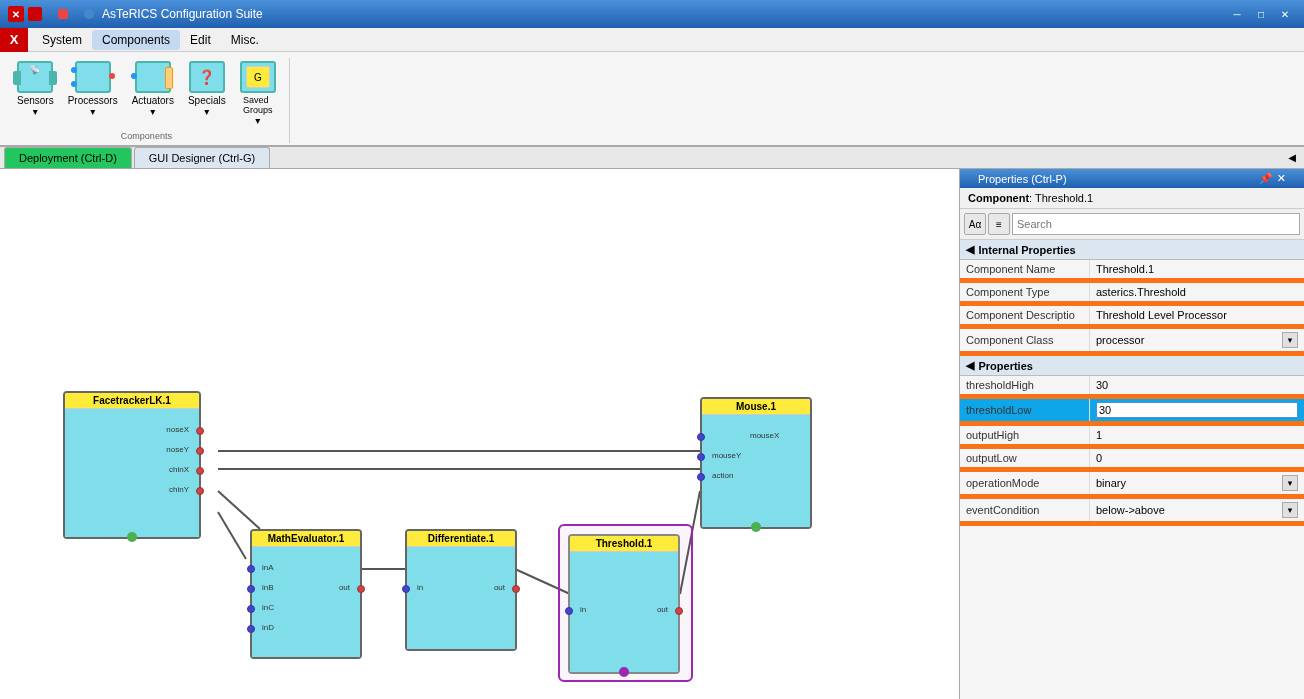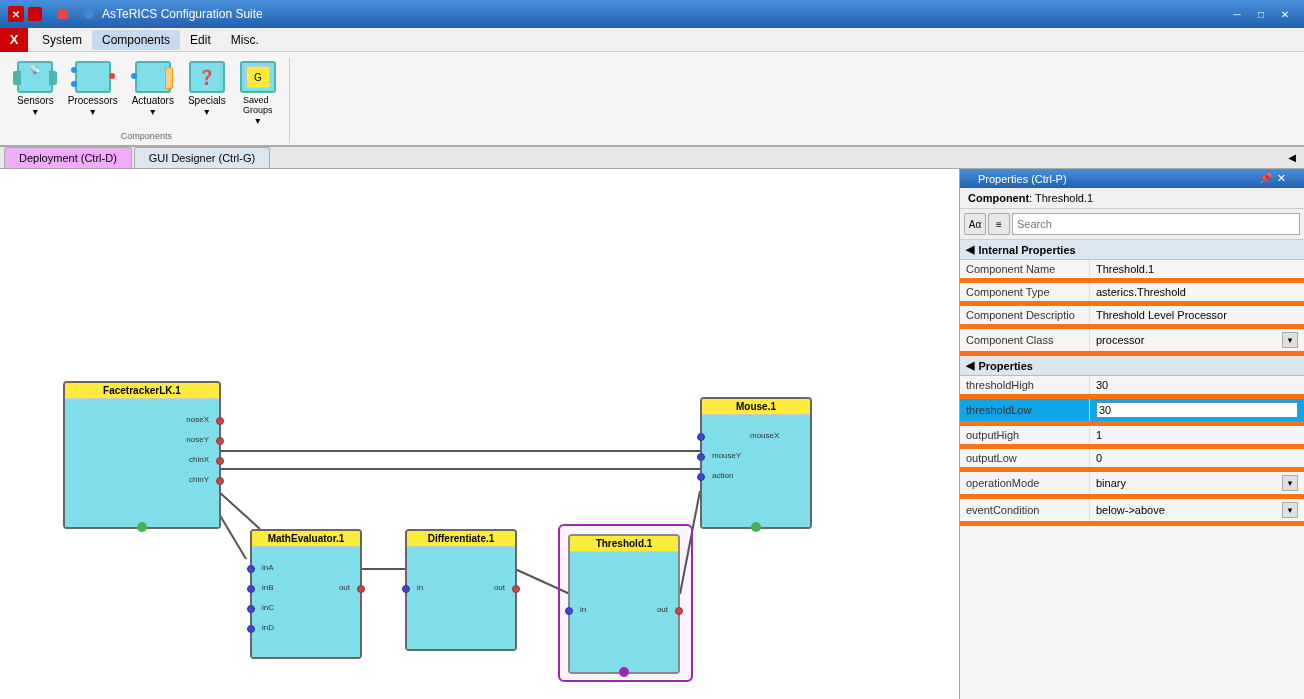--- a/index.html
+++ b/index.html
@@ -105,21 +105,21 @@
     .view-tab {
       padding: 4px 14px;
       cursor: pointer;
       font-size: 11px;
       border: 1px solid #aaa;
       border-bottom: none;
       border-radius: 3px 3px 0 0;
       margin-right: 2px;
       background: #dce6f1;
     }
-    .view-tab.active { background: #f0abfc; }
+    .view-tab.active { background: #22c55e; }
     .collapse-btn {
       margin-left: auto;
       cursor: pointer;
       padding: 2px 4px;
       font-size: 10px;
     }
 
     
     #workspace-area { display: flex; flex: 1; overflow: hidden; }
     
@@ -412,21 +412,21 @@
 
             <line x1="356" y1="400" x2="405" y2="400" stroke="#555" stroke-width="2"></line>
 
             <line x1="515" y1="400" x2="570" y2="425" stroke="#555" stroke-width="2"></line>
 
             <line x1="680" y1="425" x2="700" y2="322" stroke="#555" stroke-width="2"></line>
 
             <line x1="218" y1="322" x2="260" y2="360" stroke="#555" stroke-width="2"></line>
           </svg>
 
-          <div class="component-box" style="left:63px;top:212px;width:158px;height:148px;">
+          <div class="component-box" style="left:63px;top:222px;width:138px;height:148px;">
             <div class="component-title">FacetrackerLK.1</div>
             <div class="component-body">
 
               <span class="port port-out" style="right:-5px;top:18px;"></span>
               <span class="port-label" style="right:10px;top:16px;">noseX</span>
               <span class="port port-out" style="right:-5px;top:38px;"></span>
               <span class="port-label" style="right:10px;top:36px;">noseY</span>
               <span class="port port-out" style="right:-5px;top:58px;"></span>
               <span class="port-label" style="right:10px;top:56px;">chinX</span>
               <span class="port port-out" style="right:-5px;top:78px;"></span>

